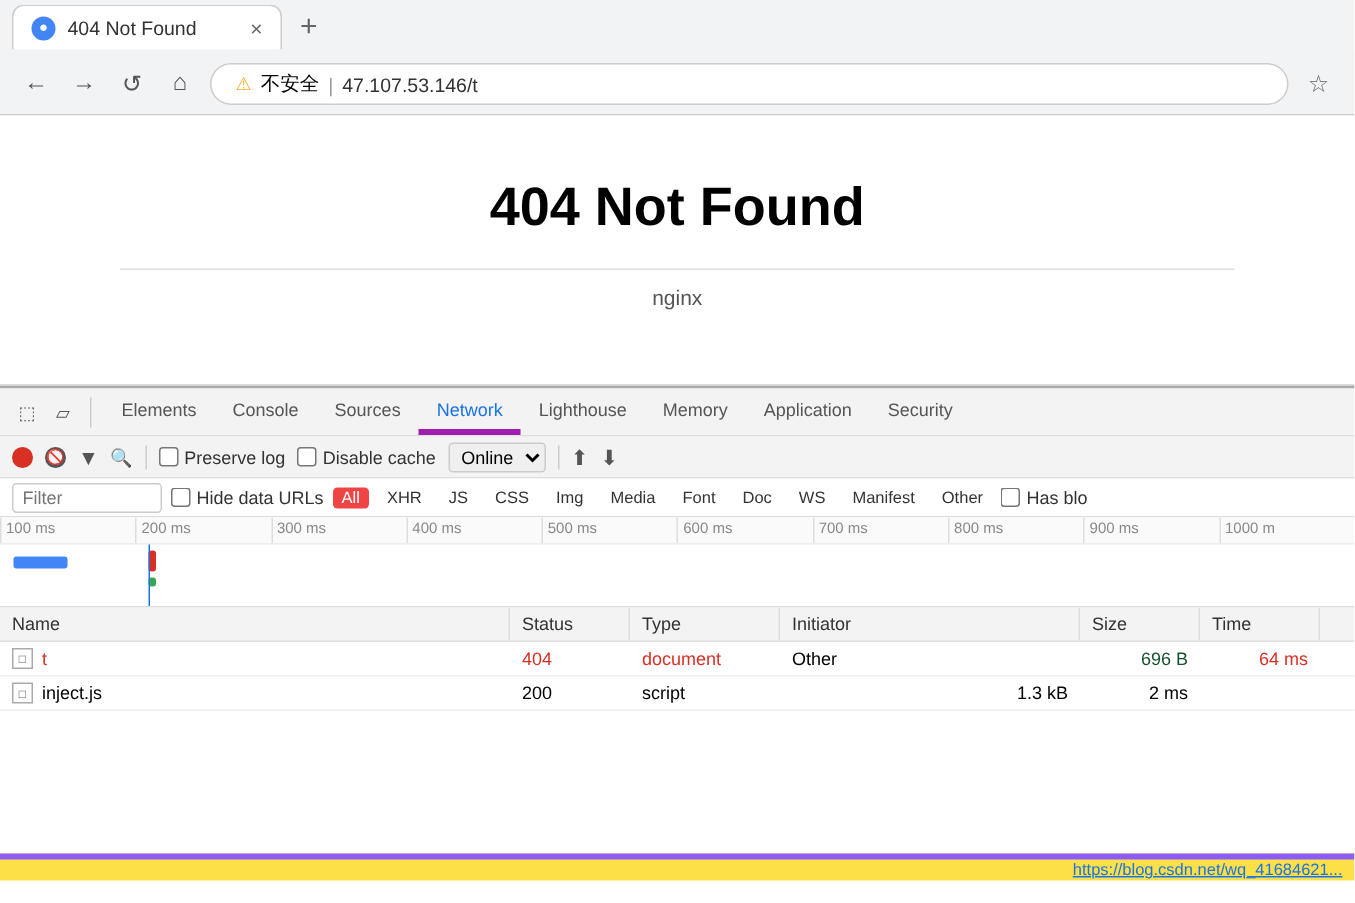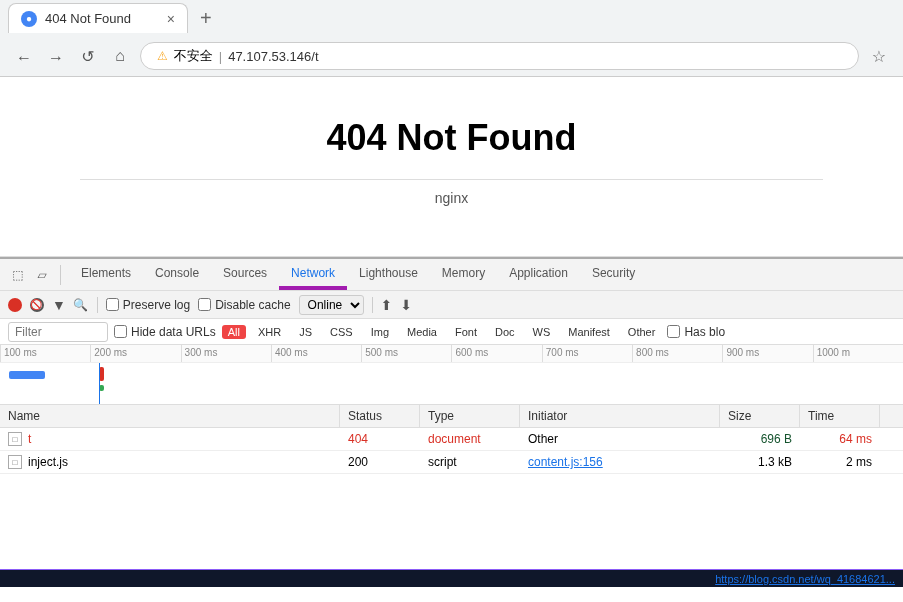--- a/index.html
+++ b/index.html
@@ -333,22 +333,22 @@
     .size-right { text-align: right; }
     .initiator-link {
       color: #1a73e8;
       text-decoration: underline;
       cursor: pointer;
     }
 
     
     .status-bar {
       height: 18px;
-      background: #0f172a;
-      border-top: 1px solid #8b5cf6;
+      background: #fde047;
+      border-top: 4px solid #8b5cf6;
       display: flex;
       align-items: center;
       justify-content: flex-end;
       padding: 0 8px;
       font-size: 11px;
       color: #1a73e8;
     }
   </style>
 </head>
 <body>
@@ -492,23 +492,20 @@
       <div class="network-cell" style="text-align:right;color:#d93025;">64 ms</div>
     </div>
 
     <div class="network-row">
       <div class="network-cell cell-file">
         <div class="file-icon">□</div>
         <span>inject.js</span>
       </div>
       <div class="network-cell">200</div>
       <div class="network-cell">script</div>
-      <div class="network-cell">
-        <span class="initiator-link">content.js:156</span>
-      </div>
       <div class="network-cell" style="text-align:right;">1.3 kB</div>
       <div class="network-cell" style="text-align:right;">2 ms</div>
     </div>
   </div>
 
   <div class="status-bar">
     <span class="initiator-link">https://blog.csdn.net/wq_41684621...</span>
   </div>
 </div>
 

